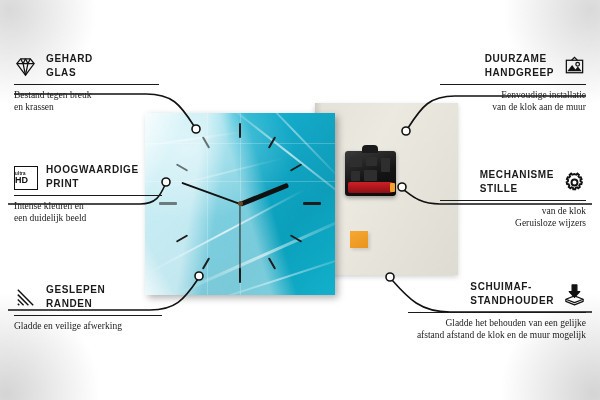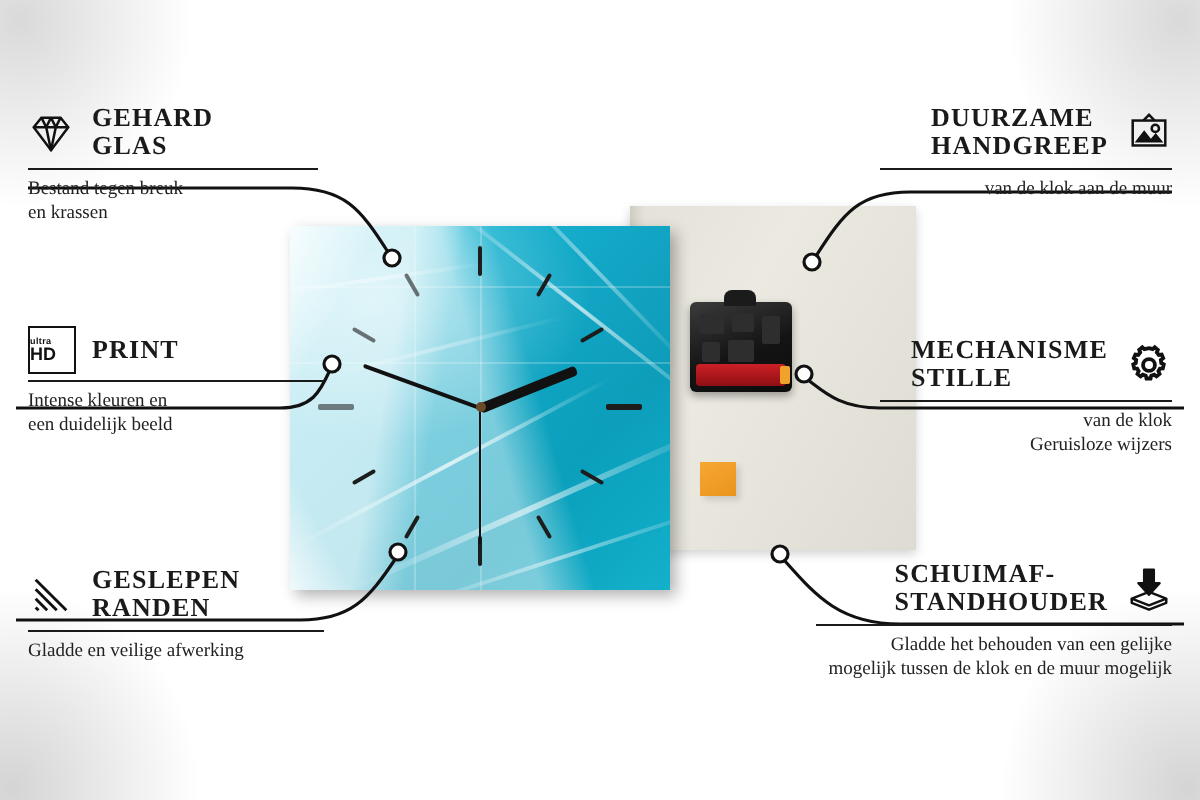--- a/index.html
+++ b/index.html
@@ -87,22 +87,22 @@
   .hand{position:absolute;background:#111;border-radius:2px;transform-origin:left center;}
   .pin{position:absolute;width:5px;height:5px;border-radius:50%;background:#6b4a2a;}
 
   
   svg.lines{position:absolute;left:0;top:0;width:600px;height:400px;}
 
   
   .feat{position:absolute;}
   .feat .head{display:flex;align-items:center;gap:9px;}
   .feat .title{
-    font-family:Liberation Serif, serif;
-    font-weight:bold;font-size:13px;letter-spacing:.6px;color:#1a1a1a;
+    font-family:Liberation Sans, sans-serif;
+    font-weight:bold;font-size:10px;letter-spacing:.6px;color:#1a1a1a;
     line-height:14px;text-transform:uppercase;
   }
   .feat .rule{height:1px;background:#1a1a1a;margin:4px 0 5px 0;}
   .feat .desc{
     font-family:"Liberation Serif", serif;
     font-size:9.5px;line-height:11.5px;color:#222;
   }
   .feat.left .head{justify-content:flex-start;}
   .feat.right .head{justify-content:flex-end;}
   .feat.right .title{text-align:left;}
@@ -217,20 +217,21 @@
 
   <div class="feat left" style="left:14px;top:163px;width:148px;">
     <div class="head">
       <span class="ico">
         <span class="hd-box">
           <span class="u">ultra</span>
           <span class="h">HD</span>
         </span>
       </span>
       <span>
+        <div class="title">HOOGWAARDIGE</div>
         <div class="title">PRINT</div>
       </span>
     </div>
     <div class="rule"></div>
     <div class="desc">
       <div>Intense kleuren en</div>
       <div>een duidelijk beeld</div>
     </div>
   </div>
 
@@ -269,20 +270,21 @@
             <path d="M9 5.5 L12 2.5 L15 5.5"></path>
             <rect x="3.5" y="5.5" width="17" height="13"></rect>
             <path d="M4.5 17 L9.5 10.5 L13 15 L15.5 12 L19.5 17 Z" fill="#111" stroke="none"></path>
             <circle cx="15.3" cy="9.6" r="1.9"></circle>
           </g>
         </svg>
       </span>
     </div>
     <div class="rule"></div>
     <div class="desc">
+      <div>Eenvoudige installatie</div>
       <div>van de klok aan de muur</div>
     </div>
   </div>
 
   <div class="feat right" style="left:440px;top:168px;width:146px;">
     <div class="head">
       <span>
         <div class="title">MECHANISME</div>
         <div class="title">STILLE</div>
       </span>
@@ -314,17 +316,17 @@
             <path d="M9.5 2 h5 v7 h3 L12 15 L6.5 9 h3 Z" fill="#111"></path>
             <path d="M12 13.5 L21 17 L12 20.5 L3 17 Z"></path>
             <path d="M3 17 v2.2 L12 22.8 L21 19.2 V17"></path>
           </g>
         </svg>
       </span>
     </div>
     <div class="rule"></div>
     <div class="desc">
       <div>Gladde het behouden van een gelijke</div>
-      <div>mogelijk tussen de klok en de muur mogelijk</div>
+      <div>afstand afstand de klok en de muur mogelijk</div>
     </div>
   </div>
 
 </div>
 
 </body></html>

